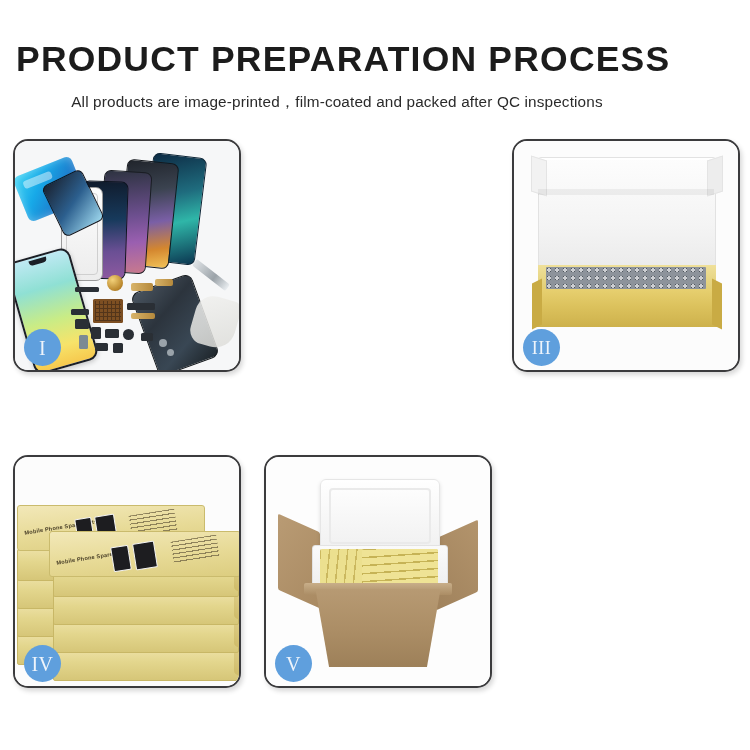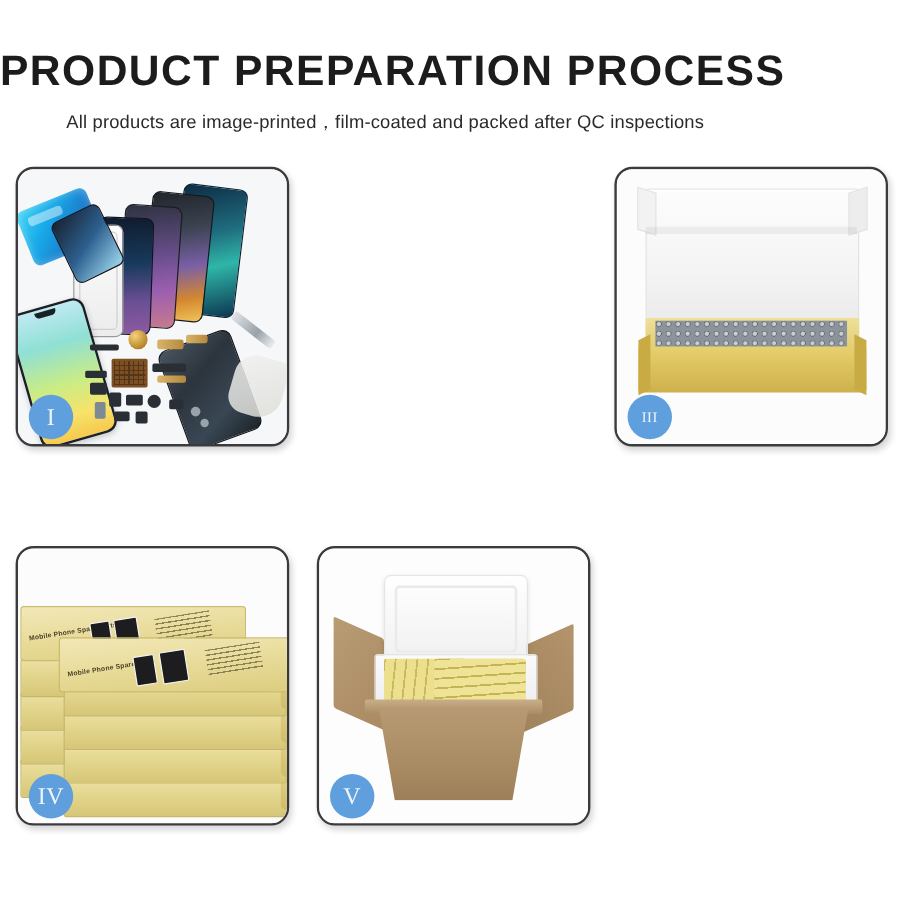--- a/index.html
+++ b/index.html
@@ -5,21 +5,21 @@
   html, body {
     margin: 0; padding: 0;
     width: 750px; height: 750px;
     background: #ffffff;
     font-family: "Liberation Sans", sans-serif;
     overflow: hidden;
   }
   #root { position: relative; width: 750px; height: 750px; background: #fff; }
 
   
-  .header { position: absolute; left: 0; top: 0; width: 642px; text-align: center; }
+  .header { position: absolute; left: 16px; top: 0; width: 642px; text-align: center; }
   .title {
     margin: 0; padding-top: 42px;
     font-size: 35.5px; font-weight: 700; letter-spacing: 1.2px;
     color: #1c1c1c; line-height: 1.0; white-space: nowrap;
     font-family: "Liberation Sans", sans-serif;
   }
   .subtitle {
     margin: 0; padding-top: 14px;
     font-size: 15.3px; font-weight: 400; letter-spacing: .15px;
     color: #2a2a2a; white-space: nowrap;
@@ -45,21 +45,21 @@
   
   .badge {
     position: absolute; left: 9px; bottom: 4px;
     width: 37px; height: 37px; border-radius: 50%;
     background: #5f9fdd;
     display: flex; align-items: center; justify-content: center;
     color: #eef4fb; font-family: "Liberation Serif", serif;
     font-size: 20px; line-height: 1; letter-spacing: .5px;
     z-index: 40;
   }
-  .badge.vi, .badge.iii { font-size: 12px; }
+  .badge.vi, .badge.iii { font-size: 18px; }
 
   
   .p1bg { position:absolute; inset:0; background:#f6f7f8; }
   .ph { position: absolute; border-radius: 4px; }
   
   .ph.f5 { left:132px; top:14px; width:52px; height:106px; transform: rotate(7deg);
            background: linear-gradient(160deg,#0d2b44 0%,#1f6c7e 38%,#2fb6a8 62%,#0b3550 100%);
            border:1.4px solid #0c2536; border-radius:7px; }
   .ph.f4 { left:107px; top:20px; width:50px; height:104px; transform: rotate(6deg);
            background: linear-gradient(165deg,#20242b 0%,#3b4350 30%,#7a5fa6 58%,#d4872f 82%,#f2c45a 100%);

